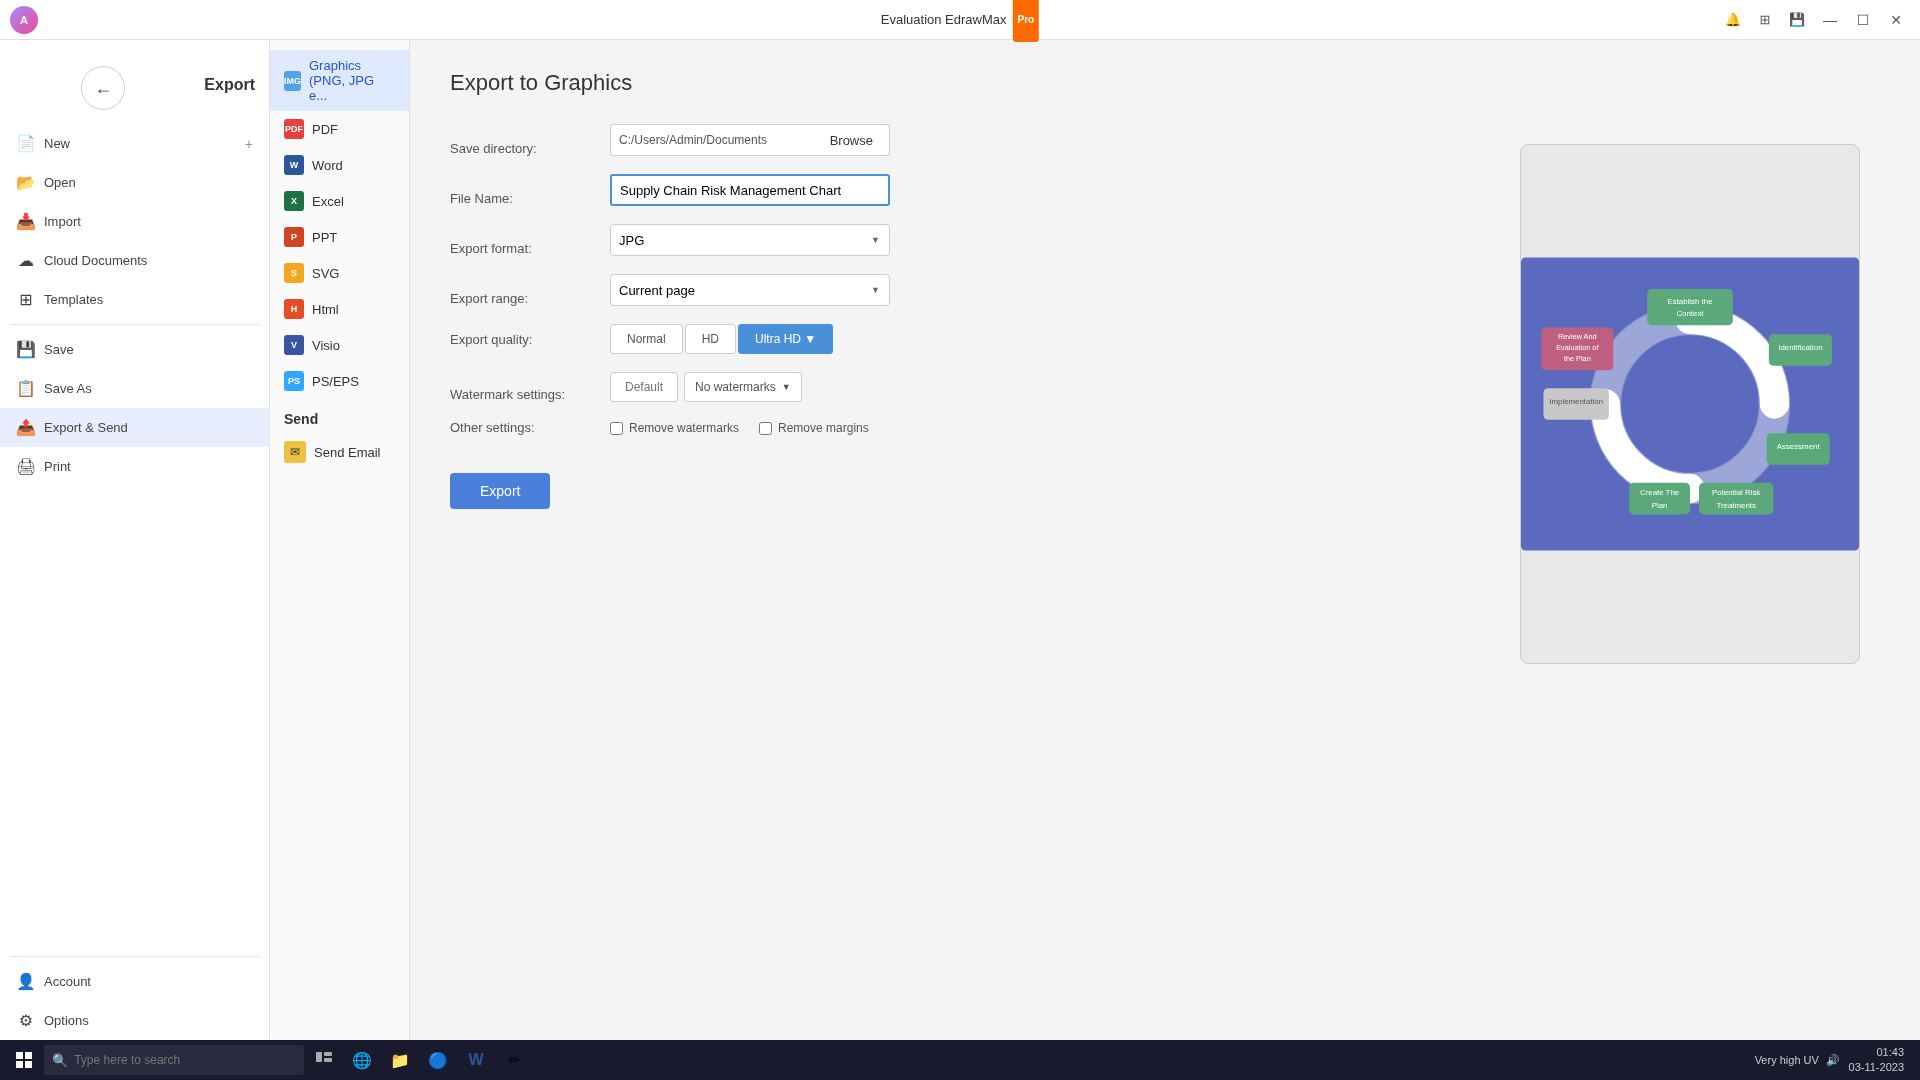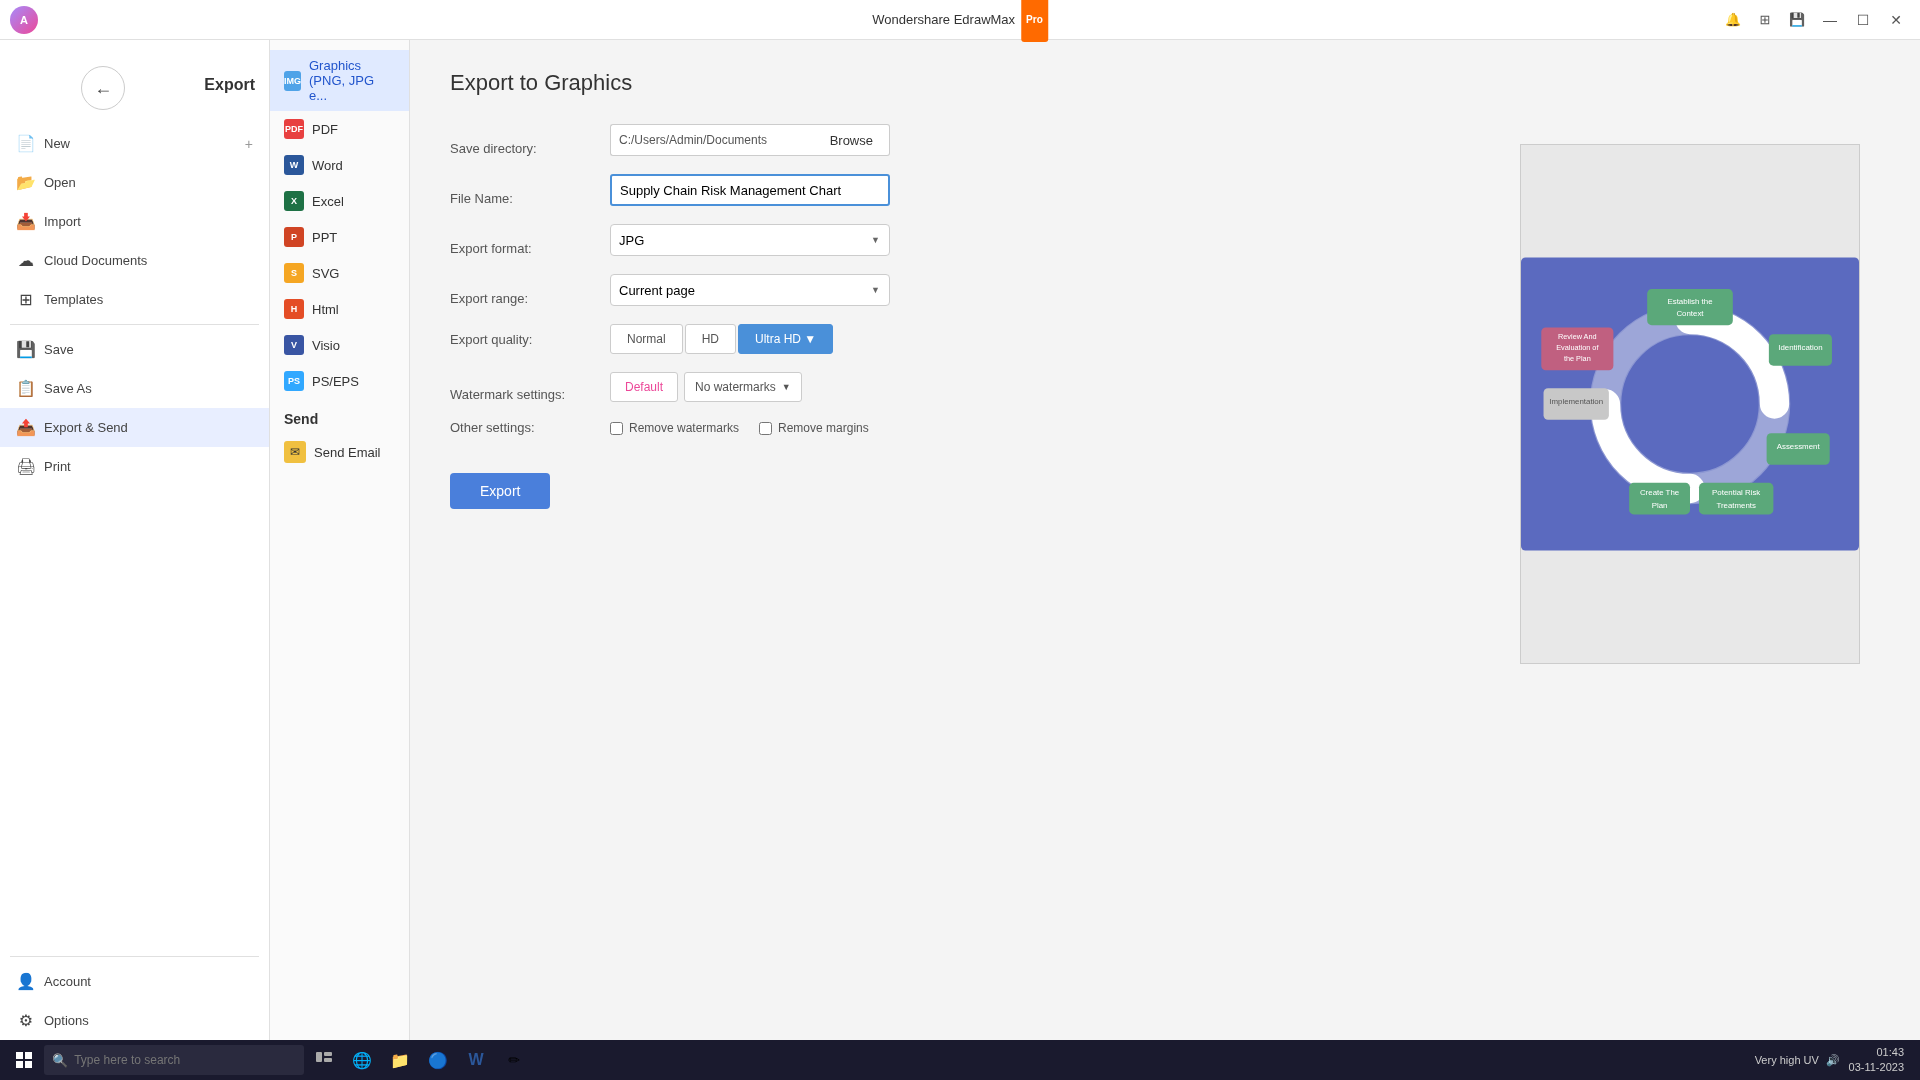--- a/index.html
+++ b/index.html
@@ -242,21 +242,21 @@
     }
 
     
     .watermark-btn {
       height: 30px;
       padding: 0 14px;
       background: #fff;
       border: 1px solid #ccc;
       cursor: pointer;
       font-size: 12px;
-      color: #ec4899;
+      color: #737373;
       margin-right: 2px;
       border-radius: 3px;
     }
     .watermark-dropdown {
       display: flex;
       align-items: center;
       gap: 2px;
       height: 30px;
       padding: 0 10px;
       background: #fff;
@@ -298,21 +298,21 @@
       padding: 20px 20px 20px 0;
     }
     .preview-box {
       background: #e8e8e8;
       border: 1px solid #ccc;
       width: 100%;
       height: 520px;
       display: flex;
       align-items: center;
       justify-content: center;
-      border-radius: 0;
+      border-radius: 8px;
       overflow: hidden;
     }
 
     
     .chart-preview {
       width: 100%;
       height: 100%;
     }
 
     
@@ -481,21 +481,21 @@
     }
   </style>
 </head>
 <body>
 
 <div class="title-bar">
   <div style="display:flex;align-items:center;gap:6px;width:200px;">
     <div class="avatar-circle">A</div>
   </div>
   <div class="title-bar-center">
-    <span>Wondershare EdrawMax</span>
+    <span>Evaluation EdrawMax</span>
     <span class="pro-badge">Pro</span>
   </div>
   <div class="title-bar-right">
     <div class="toolbar-icons">
       <button class="toolbar-icon-btn">🔔</button>
       <button class="toolbar-icon-btn">⊞</button>
       <button class="toolbar-icon-btn">💾</button>
     </div>
     <button class="win-btn">—</button>
     <button class="win-btn">☐</button>

